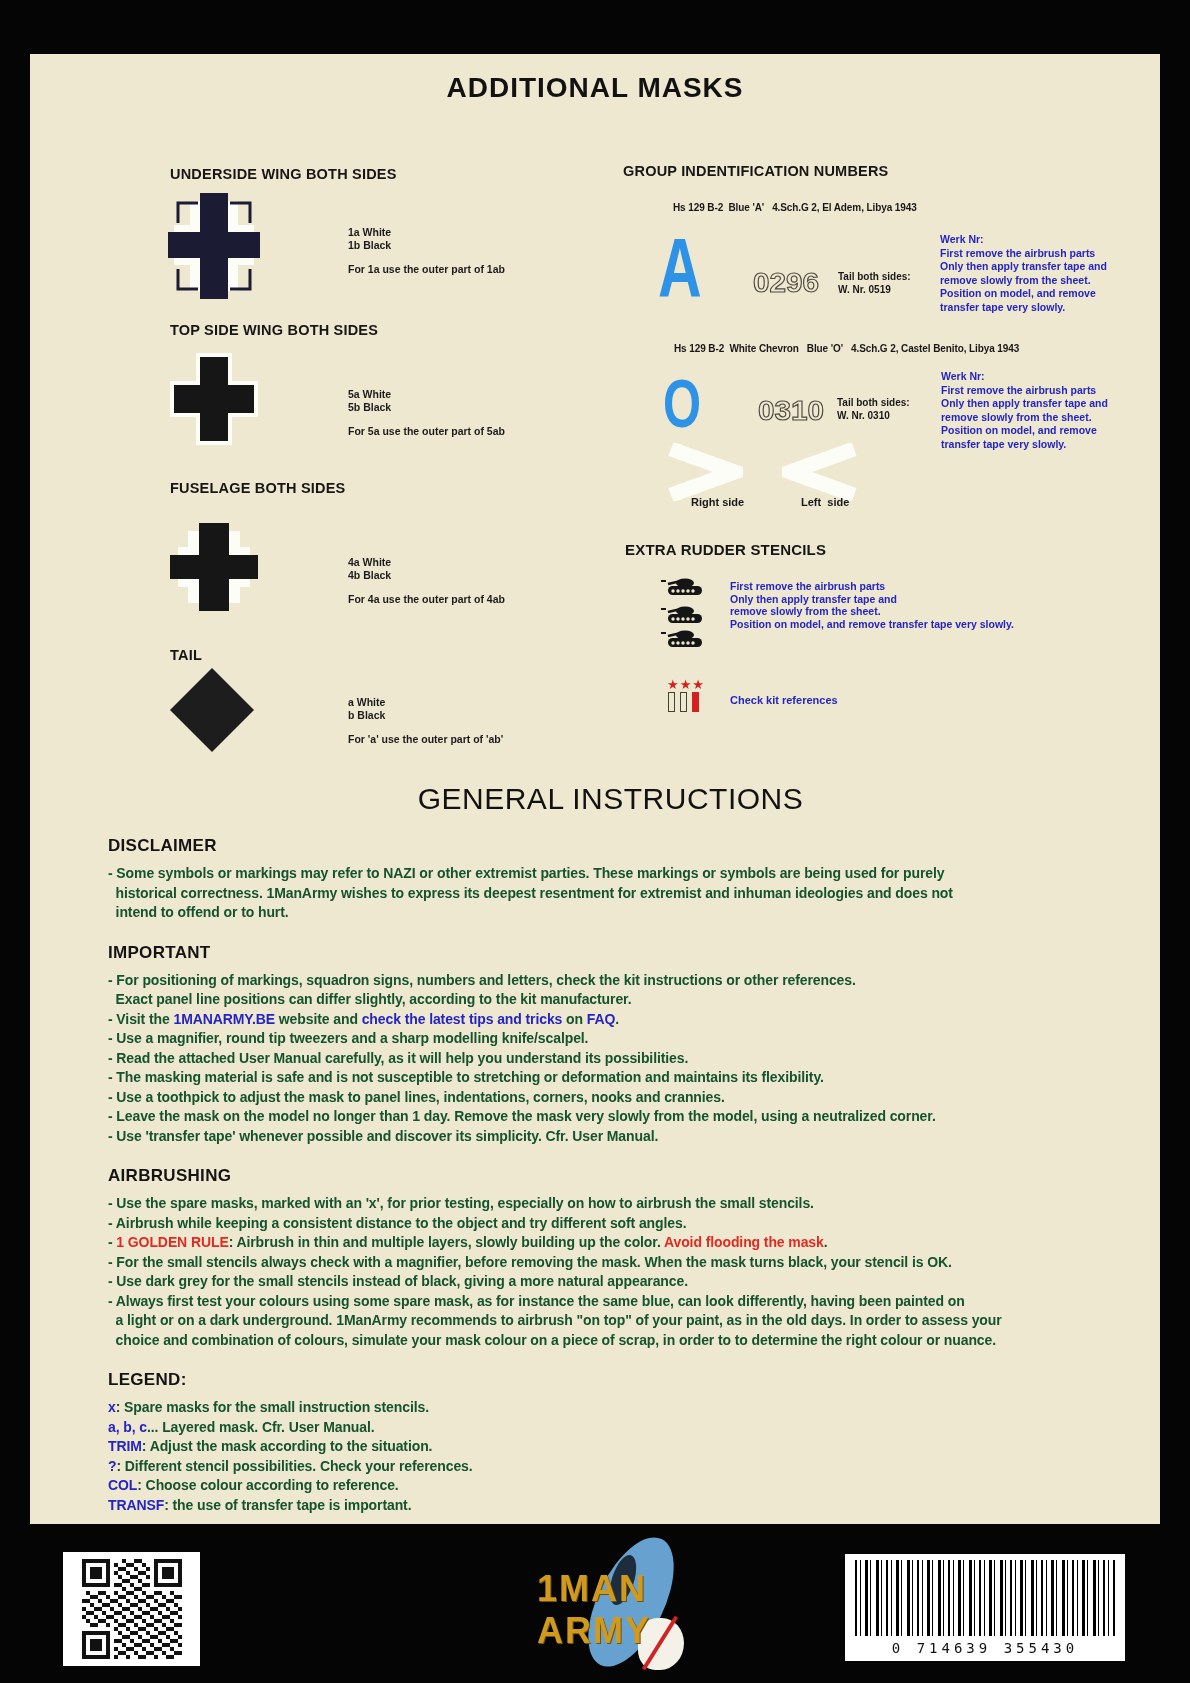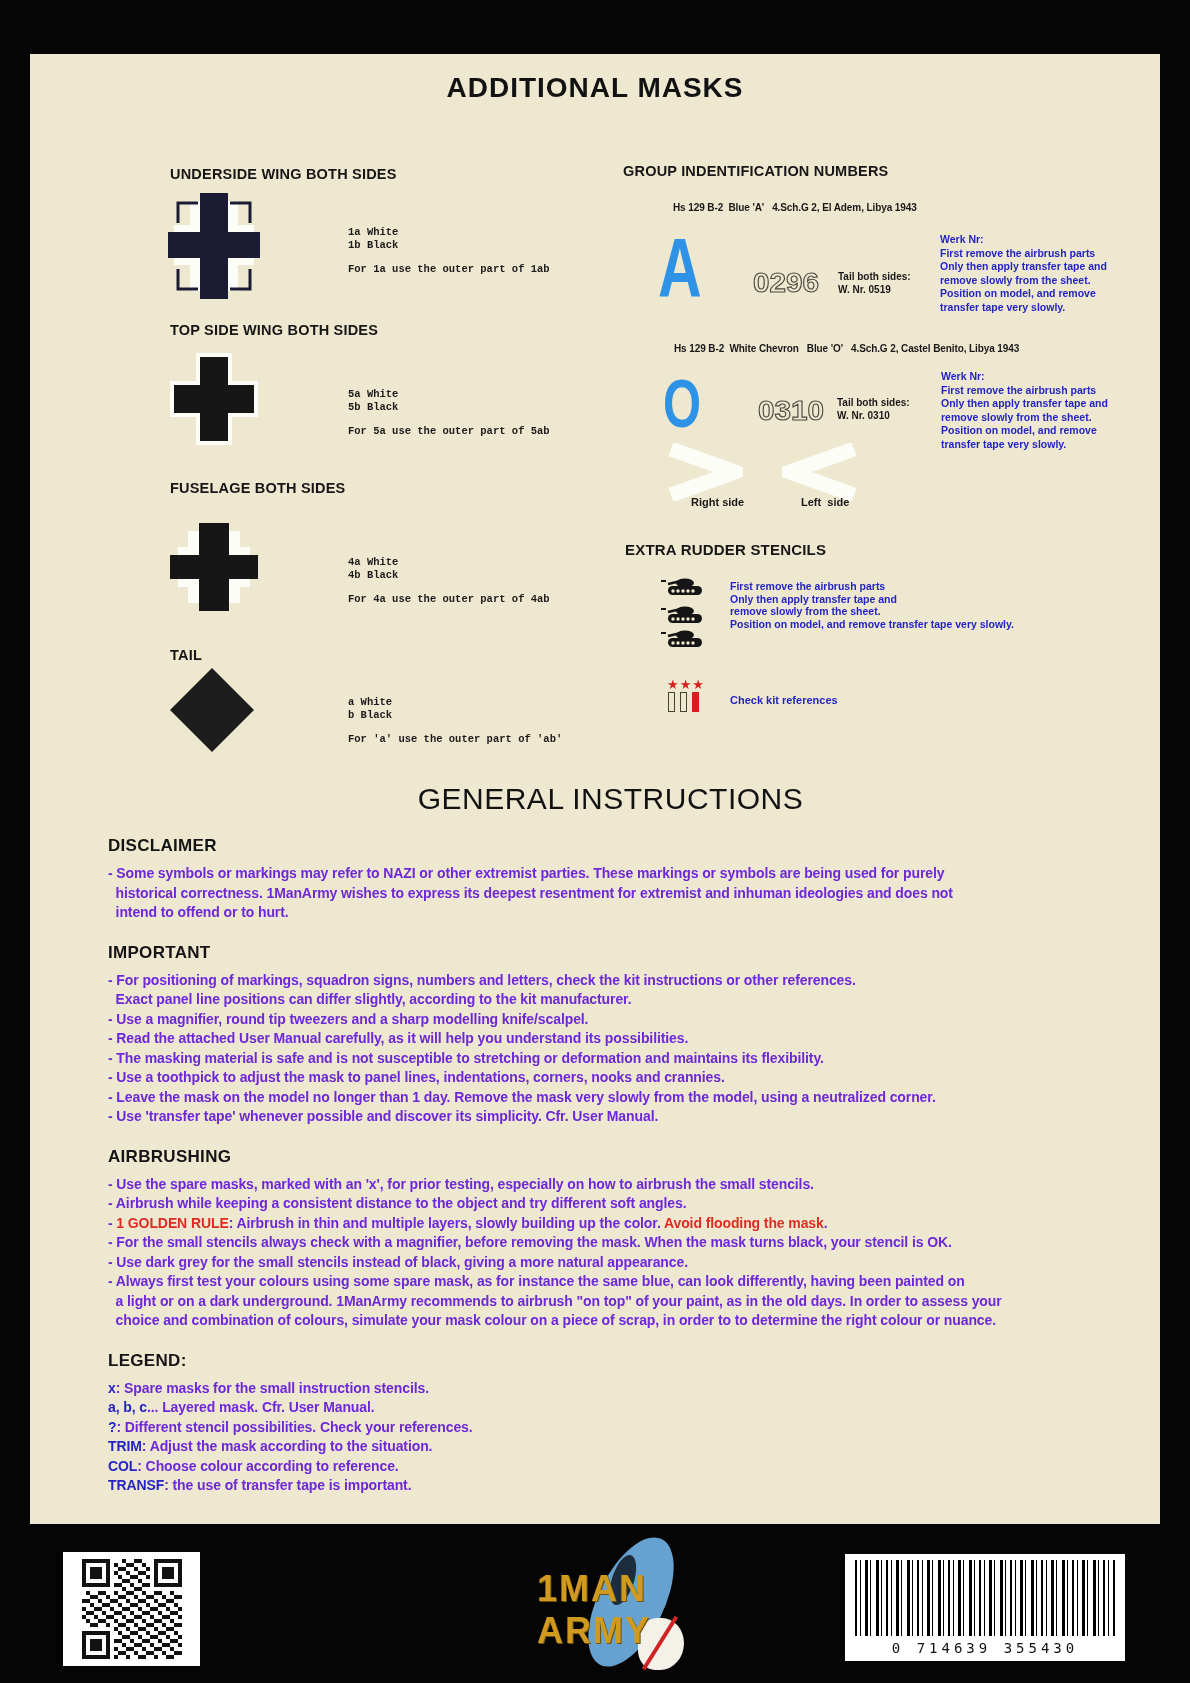--- a/index.html
+++ b/index.html
@@ -4,41 +4,41 @@
 <style>
   html,body{margin:0;padding:0;background:#030303;}
   .page{position:relative;width:1190px;height:1683px;background:#050505;overflow:hidden;
         font-family:"Liberation Sans",sans-serif;color:#1c1c1c;}
   .panel{position:absolute;left:30px;top:54px;width:1130px;height:1470px;background:#efe8d1;}
   .abs{position:absolute;}
   .main-title{left:0;top:18px;width:100%;text-align:center;font-size:28px;font-weight:700;
               letter-spacing:1px;color:#121212;}
   .col-heading{font-size:14.5px;font-weight:700;letter-spacing:.2px;color:#161616;white-space:pre;}
   .caption{font-size:10px;font-weight:700;letter-spacing:-.1px;white-space:pre;color:#181818;padding-left:36px;}
-  .spec{font-size:10.5px;font-weight:700;line-height:13px;color:#1b1b1b;font-family:Liberation Mono, monospace;}
+  .spec{font-size:10.5px;font-weight:700;line-height:13px;color:#1b1b1b;}
   .spec .note{margin-top:11px;white-space:pre;}
   .big-letter{line-height:1;font-weight:700;color:var(--blue-letter,#2e93e6);}
   .big-letter span{display:inline-block;transform:scaleX(.72);transform-origin:0 0;}
   .letter-a span{font-size:84px;}
   .letter-o span{font-size:68px;}
   .tail-info{font-size:10px;font-weight:700;line-height:13px;color:#181818;}
   .blue-note{font-size:10.5px;font-weight:700;line-height:13.5px;color:var(--note-blue,#2424c4);}
   .blue-note .bn-title{margin-bottom:0;}
   .rudder-note{line-height:12.7px;font-size:10.5px;}
   .chev-label{font-size:11px;font-weight:700;color:#181818;white-space:pre;}
   .check-kit{font-size:11px;font-weight:700;color:var(--note-blue,#2424c4);}
   
   #instructions{left:78px;top:728px;width:1005px;}
   .g-title{text-align:center;font-size:30px;font-weight:400;letter-spacing:.5px;color:#121212;
            line-height:34px;margin:0 0 20px 0;}
   .inst-section{margin-top:20px;}
   .inst-section:first-of-type{margin-top:0;}
   .inst-heading{font-size:17px;font-weight:700;line-height:20px;margin-bottom:8px;color:#141414;letter-spacing:.3px;}
   .inst-line{font-size:14px;font-weight:700;line-height:19.5px;white-space:pre-wrap;letter-spacing:-.1px;}
-  .seg-k{color:#6d28d9;}
+  .seg-k{color:#14532d;}
   .seg-b{color:var(--note-blue,#2424c4);}
   .seg-r{color:var(--alert-red,#e02b22);}
   
   .stars-row{font-size:13px;letter-spacing:1px;color:#d42020;line-height:12px;}
   .bars-row{display:flex;gap:5px;margin-top:1px;margin-left:1px;}
   .bars-row i{display:block;width:7px;height:20px;border:1.5px solid #45412f;box-sizing:border-box;}
   .bars-row i.filled{background:#d42020;border-color:#d42020;}
   
   .qr-box{left:63px;top:1552px;width:137px;height:114px;background:#fff;display:flex;
           align-items:center;justify-content:center;}
@@ -233,20 +233,21 @@
           <div class="inst-section">
             <div class="inst-heading">DISCLAIMER</div>
             <div class="inst-line"><span class="seg-k">- Some symbols or markings may refer to NAZI or other extremist parties. These markings or symbols are being used for purely</span></div>
             <div class="inst-line"><span class="seg-k">  historical correctness. 1ManArmy wishes to express its deepest resentment for extremist and inhuman ideologies and does not</span></div>
             <div class="inst-line"><span class="seg-k">  intend to offend or to hurt.</span></div>
           </div>
           <div class="inst-section">
             <div class="inst-heading">IMPORTANT</div>
             <div class="inst-line"><span class="seg-k">- For positioning of markings, squadron signs, numbers and letters, check the kit instructions or other references.</span></div>
             <div class="inst-line"><span class="seg-k">  Exact panel line positions can differ slightly, according to the kit manufacturer.</span></div>
+            <div class="inst-line"><span class="seg-k">- Visit the </span><span class="seg-b">1MANARMY.BE</span><span class="seg-k"> website and </span><span class="seg-b">check the latest tips and tricks</span><span class="seg-k"> on </span><span class="seg-b">FAQ</span><span class="seg-k">.</span></div>
             <div class="inst-line"><span class="seg-k">- Use a magnifier, round tip tweezers and a sharp modelling knife/scalpel.</span></div>
             <div class="inst-line"><span class="seg-k">- Read the attached User Manual carefully, as it will help you understand its possibilities.</span></div>
             <div class="inst-line"><span class="seg-k">- The masking material is safe and is not susceptible to stretching or deformation and maintains its flexibility.</span></div>
             <div class="inst-line"><span class="seg-k">- Use a toothpick to adjust the mask to panel lines, indentations, corners, nooks and crannies.</span></div>
             <div class="inst-line"><span class="seg-k">- Leave the mask on the model no longer than 1 day. Remove the mask very slowly from the model, using a neutralized corner.</span></div>
             <div class="inst-line"><span class="seg-k">- Use 'transfer tape' whenever possible and discover its simplicity. Cfr. User Manual.</span></div>
           </div>
           <div class="inst-section">
             <div class="inst-heading">AIRBRUSHING</div>
             <div class="inst-line"><span class="seg-k">- Use the spare masks, marked with an 'x', for prior testing, especially on how to airbrush the small stencils.</span></div>
@@ -255,22 +256,22 @@
             <div class="inst-line"><span class="seg-k">- For the small stencils always check with a magnifier, before removing the mask. When the mask turns black, your stencil is OK.</span></div>
             <div class="inst-line"><span class="seg-k">- Use dark grey for the small stencils instead of black, giving a more natural appearance.</span></div>
             <div class="inst-line"><span class="seg-k">- Always first test your colours using some spare mask, as for instance the same blue, can look differently, having been painted on</span></div>
             <div class="inst-line"><span class="seg-k">  a light or on a dark underground. 1ManArmy recommends to airbrush "on top" of your paint, as in the old days. In order to assess your</span></div>
             <div class="inst-line"><span class="seg-k">  choice and combination of colours, simulate your mask colour on a piece of scrap, in order to to determine the right colour or nuance.</span></div>
           </div>
           <div class="inst-section">
             <div class="inst-heading">LEGEND:</div>
             <div class="inst-line"><span class="seg-b">x</span><span class="seg-k">: Spare masks for the small instruction stencils.</span></div>
             <div class="inst-line"><span class="seg-b">a, b, c</span><span class="seg-k">... Layered mask. Cfr. User Manual.</span></div>
+            <div class="inst-line"><span class="seg-b">TRIM</span><span class="seg-k">: Adjust the mask according to the situation.</span></div>
             <div class="inst-line"><span class="seg-b">?</span><span class="seg-k">: Different stencil possibilities. Check your references.</span></div>
-            <div class="inst-line"><span class="seg-b">TRIM</span><span class="seg-k">: Adjust the mask according to the situation.</span></div>
             <div class="inst-line"><span class="seg-b">COL</span><span class="seg-k">: Choose colour according to reference.</span></div>
             <div class="inst-line"><span class="seg-b">TRANSF</span><span class="seg-k">: the use of transfer tape is important.</span></div>
           </div>
         </div>
     </div>
   </div>
 
   <div class="abs qr-box">
     <svg id="qr-svg" width="100" height="100" viewBox="0 0 100 100" shape-rendering="crispEdges">
         <rect x="40" y="0" width="4" height="4" fill="#111"></rect>

